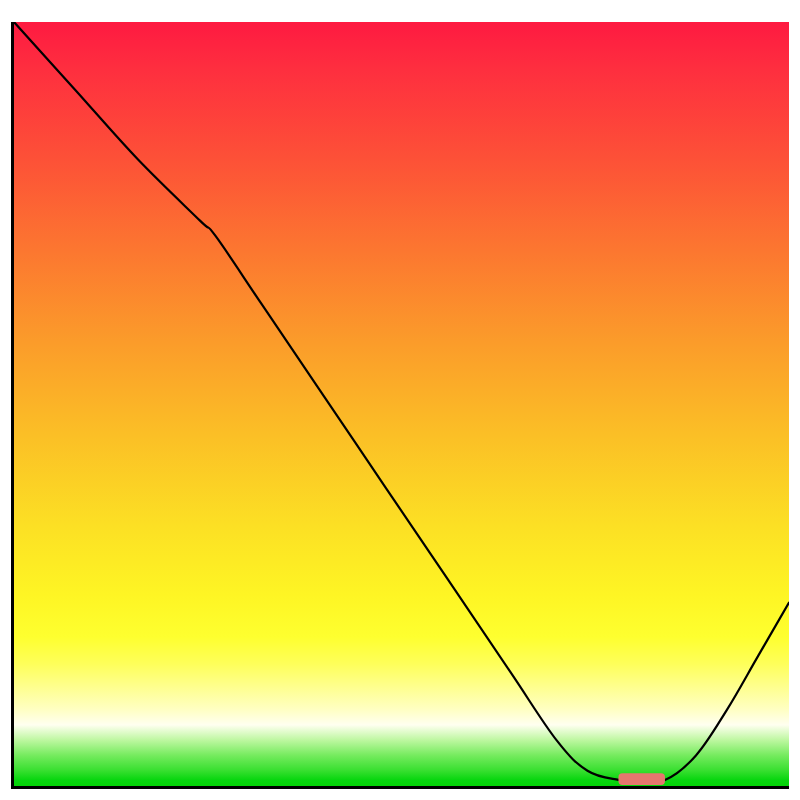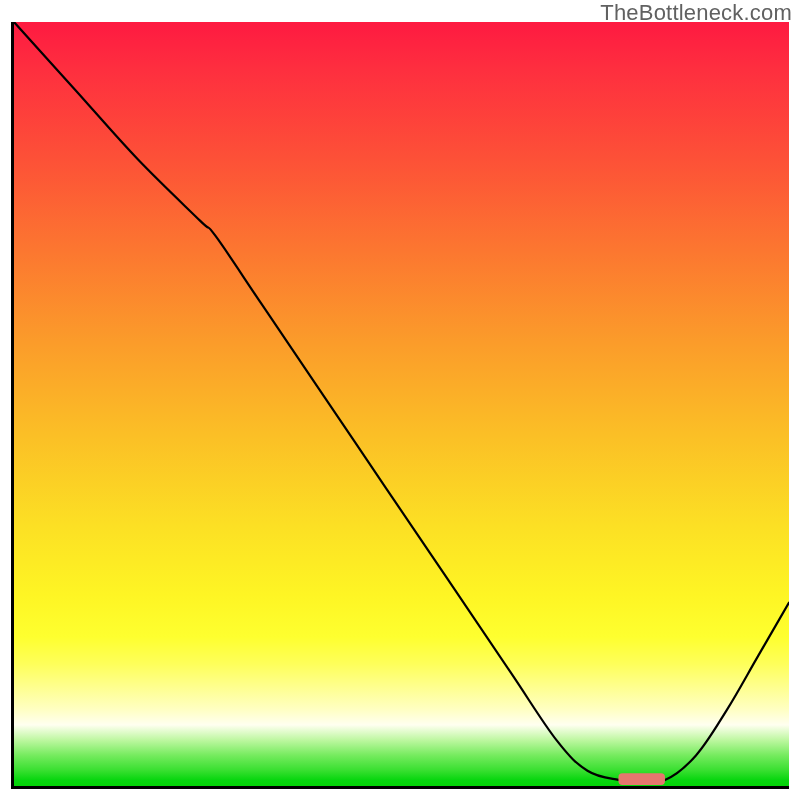--- a/index.html
+++ b/index.html
@@ -71,21 +71,20 @@
   }
   .marker {
     fill: #e5776e;
     stroke: none;
   }
 </style>
 </head>
 <body>
 
 <div class="container">
-  <div class="watermark">TheBottleneck.com</div>
 
   <div class="plot">
     <svg viewBox="0 0 778 767" preserveAspectRatio="none">
       <path class="curve" d="M 0.0 0.0 C 11.2 12.4, 39.8 44.2, 62.2 69.0 C 84.6 93.9, 102.1 114.6, 124.5 138.1 C 146.9 161.5, 172.7 185.6, 186.7 199.4 C 200.7 213.2, 191.1 199.6, 202.3 214.8 C 213.5 229.9, 229.4 254.8, 249.0 283.8 C 268.6 312.8, 288.8 342.7, 311.2 375.8 C 333.6 409.0, 351.0 434.7, 373.4 467.9 C 395.8 501.0, 413.3 526.8, 435.7 559.9 C 458.1 593.0, 478.3 623.0, 497.9 652.0 C 517.5 680.9, 530.6 703.0, 544.6 721.0 C 558.6 738.9, 564.5 744.5, 575.7 751.7 C 586.9 758.8, 598.4 759.2, 606.8 760.9 C 615.2 762.5, 614.0 760.9, 622.4 760.9 C 630.8 760.9, 642.3 765.3, 653.5 760.9 C 664.7 756.4, 673.4 749.0, 684.6 736.3 C 695.8 723.6, 704.6 708.2, 715.8 690.3 C 727.0 672.4, 735.7 655.9, 746.9 636.6 C 758.1 617.3, 772.4 592.6, 778.0 582.9"></path>
       <rect class="marker" rx="4" ry="4" x="606.8" y="754.1" width="46.7" height="12"></rect>
     </svg>
   </div>
 </div>
 
 </body></html>

